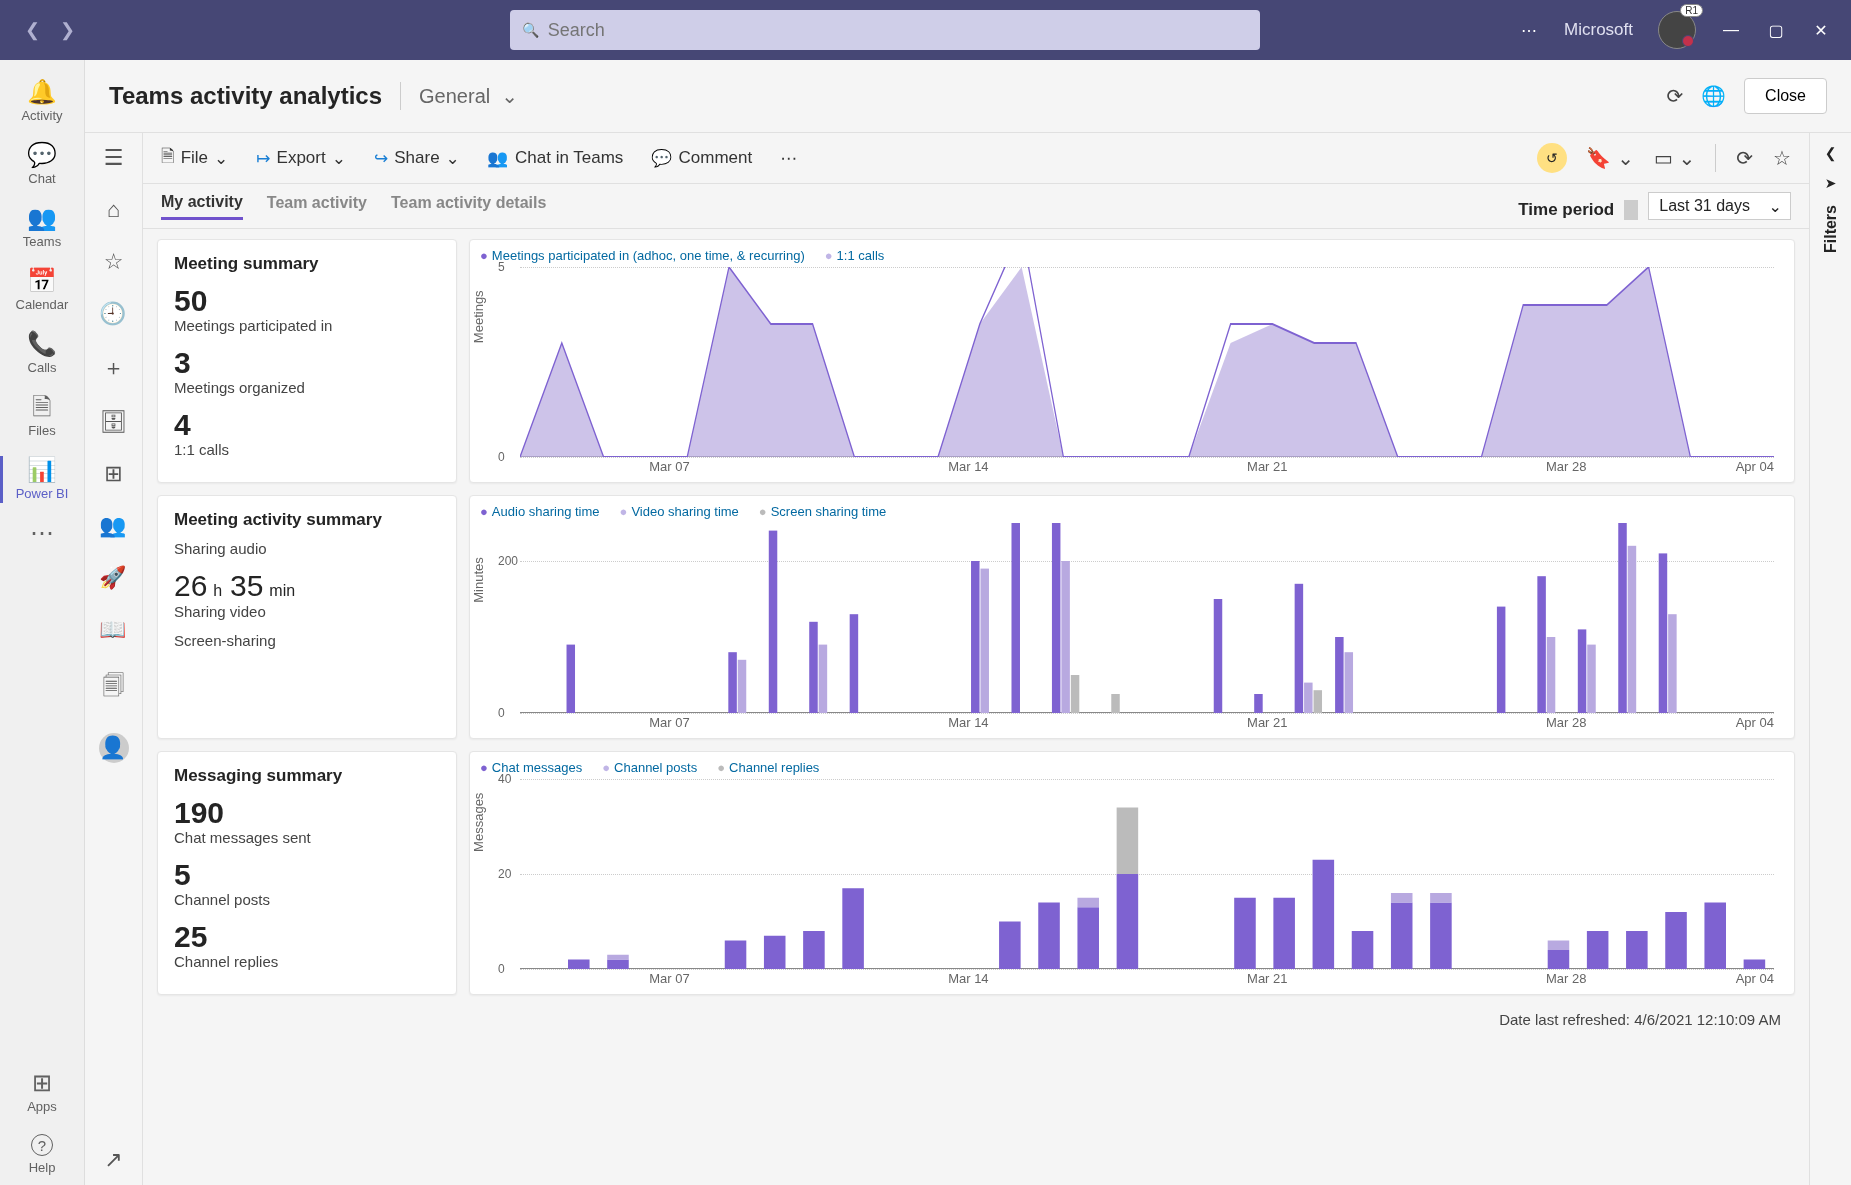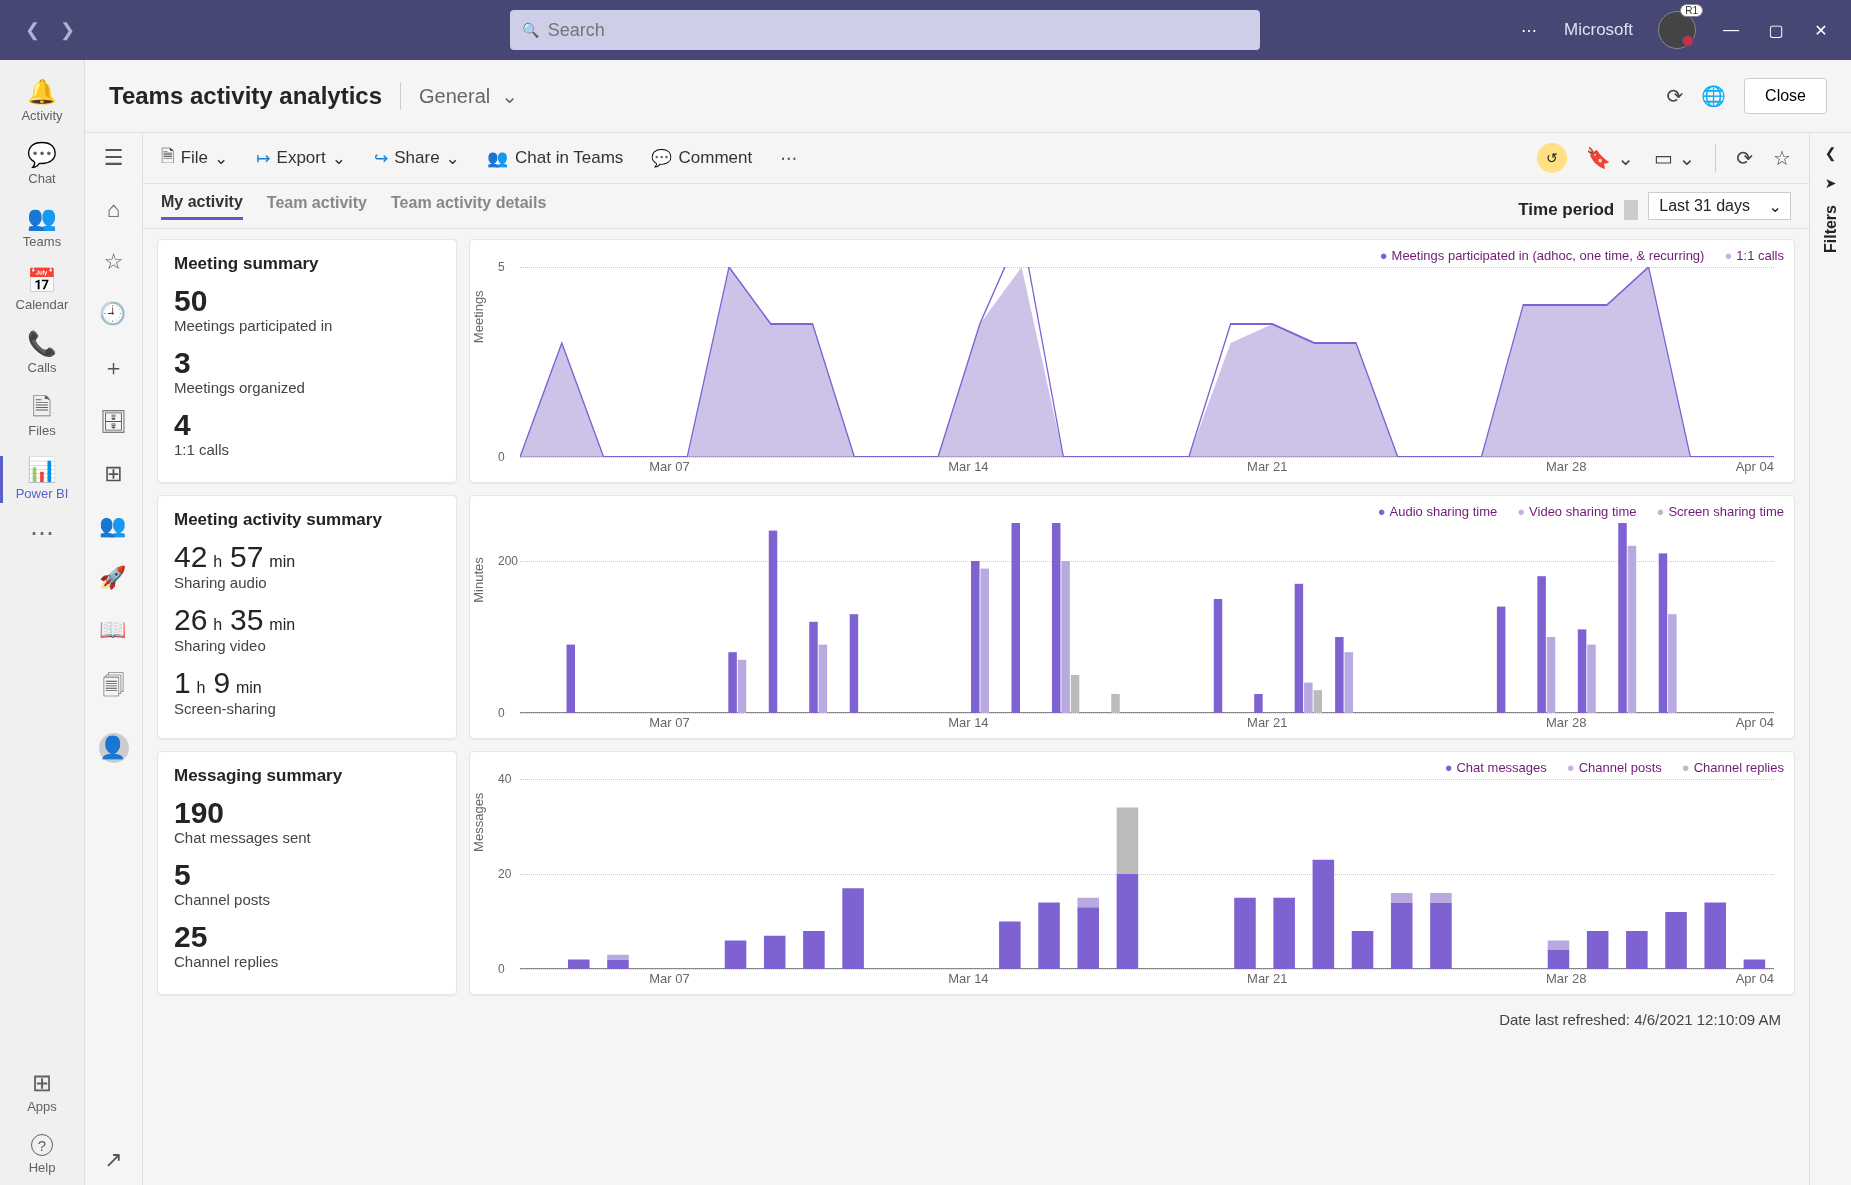--- a/index.html
+++ b/index.html
@@ -63,21 +63,21 @@
 
 .cards { flex:1; overflow:auto; padding: 10px 14px; display:grid; grid-template-columns: 300px 1fr; gap: 12px; grid-auto-rows: min-content;}
 .card { background:#fff; border:1px solid #e5e5e5; border-radius:4px; padding:14px 16px; box-shadow: 0 1px 2px rgba(0,0,0,0.05);}
 .card-title { font-weight:700; font-size:17px; margin-bottom:10px;}
 .stat-big { font-size: 30px; font-weight:700; line-height:1.1;}
 .stat-mixed span.h { font-size:30px;} 
 .stat-mixed span.u { font-size:16px; margin:0 4px 0 2px;}
 .stat-sub { font-size:15px; color:#444; margin-bottom:12px;}
 
 .chart-card { padding: 8px 10px;}
-.legend { display:flex; justify-content:flex-end; gap:20px; font-size:13px; color:#701a75; margin-bottom:4px;}
+.legend { display:flex; justify-content:flex-start; gap:20px; font-size:13px; color:#0369a1; margin-bottom:4px;}
 .legend-item::before { content:'●'; margin-right:4px;}
 .legend-item.purple::before { color:#7e62d1;}
 .legend-item.lpurple::before { color:#c0b5e6;}
 .legend-item.grey::before { color:#bbb;}
 .axis-label-v { position:absolute; left:-2px; top:50%; transform: rotate(-90deg) translateX(50%); transform-origin:left; font-size:13px; color:#666;}
 .chart-area { position:relative; height: 190px; padding-left: 40px; }
 .ytick { position:absolute; left:18px; font-size:12px; color:#666; transform:translateY(-50%);}
 .grid-line { position:absolute; left:40px; right:10px; border-top:1px dotted #ccc;}
 .xaxis { position:absolute; left:40px; right:10px; bottom:0; height:1px; background:#888;}
 .xticks { display:flex; padding-left:40px; padding-right:10px; font-size:13px; color:#666; margin-top:2px;}
@@ -265,25 +265,23 @@
                   <span class="xtick">Mar 07</span>
                   <span class="xtick">Mar 14</span>
                   <span class="xtick">Mar 21</span>
                   <span class="xtick">Mar 28</span>
                   <span class="xtick last">Apr 04</span>
                 </div>
             </div>
 
             <div class="card">
               <div class="card-title">Meeting activity summary</div>
-              <div class="stat-mixed"><span class="h">42</span> <span class="u">h</span> <span class="h">57</span> <span class="u">min</span></div>
               <div class="stat-sub">Sharing audio</div>
               <div class="stat-mixed"><span class="h">26</span> <span class="u">h</span> <span class="h">35</span> <span class="u">min</span></div>
               <div class="stat-sub">Sharing video</div>
-              <div class="stat-mixed"><span class="h">1</span> <span class="u">h</span> <span class="h">9</span> <span class="u">min</span></div>
               <div class="stat-sub" style="margin-bottom:0;">Screen-sharing</div>
             </div>
             <div class="card chart-card">
               <div class="legend">
                 <span class="legend-item purple">Audio sharing time</span>
                 <span class="legend-item lpurple">Video sharing time</span>
                 <span class="legend-item grey">Screen sharing time</span>
               </div>
               <div class="chart-area" id="chart1">
                 <span class="axis-label-v">Minutes</span>

